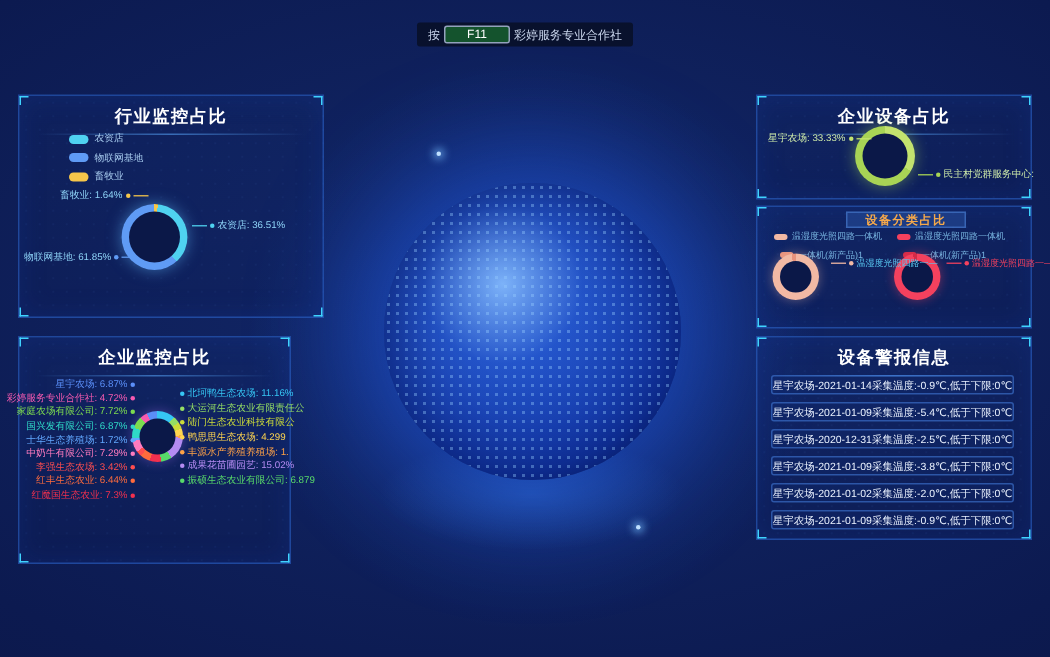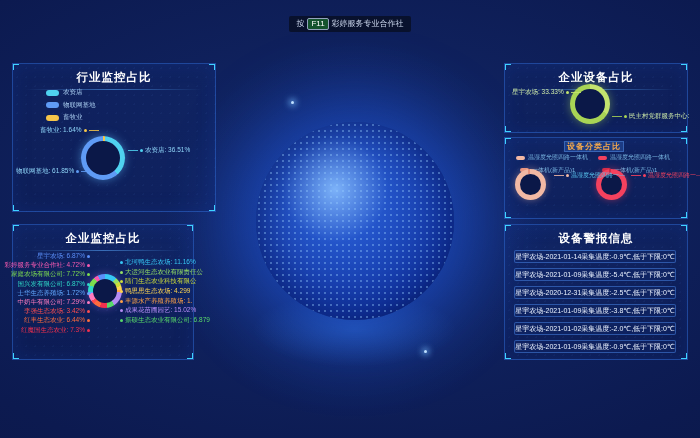--- a/index.html
+++ b/index.html
@@ -12,21 +12,21 @@
   
   .header { position:absolute; top:12px; left:0; right:0; text-align:center; z-index:5; }
   .header-row { display:flex; justify-content:center; align-items:center; gap:10px; }
   .logo { border-top:1px solid #2f7cc9; border-bottom:1px solid #2f7cc9; color:#5fb4ef;
           font-size:6px; letter-spacing:1px; padding:2px 5px; background:rgba(20,50,110,.45); }
   .page-title { color:#fff; font-size:20px; font-weight:bold; letter-spacing:3px;
                 text-shadow:0 0 10px rgba(90,170,255,.85); }
   .hint { display:inline-flex; align-items:center; gap:3px; margin-top:3px;
           background:rgba(8,14,34,.8); border-radius:2px; padding:2px 7px;
           font-size:8px; color:#cad6ec; }
-  .key { border:1px solid #93a2bd; background:#14532d; border-radius:2px; padding:0 3px;
+  .key { border:1px solid #93a2bd; background:#14532d; border-radius:2px; padding:0 14px;
          font-size:8px; color:#fff; line-height:10px; }
   
   .bg-glow { position:absolute; left:140px; top:30px; width:430px; height:400px; z-index:0;
              background:radial-gradient(circle, rgba(30,95,230,.30), transparent 65%); }
   .globe { position:absolute; left:256px; top:122px; width:198px; height:198px; border-radius:50%; z-index:1;
            background:radial-gradient(circle at 40% 34%, rgba(130,185,255,.95), rgba(45,105,245,.6) 30%, rgba(18,55,170,.95) 72%, rgba(8,24,90,1) 100%);
            box-shadow:0 0 70px 22px rgba(35,95,245,.45), inset 0 0 45px rgba(0,12,70,.65); }
   .globe::after { content:""; position:absolute; inset:0; border-radius:50%;
            background-image:radial-gradient(rgba(150,205,255,.38) 1px, transparent 1.3px);
            background-size:6px 6px; }
@@ -42,25 +42,25 @@
            box-shadow:inset 0 0 18px rgba(20,60,160,.25); }
   .cnr { position:absolute; width:7px; height:7px; border:0 solid #3fd3ff; z-index:4; }
   .cnr.tl { top:-1px; left:-1px;  border-top-width:2px; border-left-width:2px; }
   .cnr.tr { top:-1px; right:-1px; border-top-width:2px; border-right-width:2px; }
   .cnr.bl { bottom:-1px; left:-1px;  border-bottom-width:2px; border-left-width:2px; }
   .cnr.br { bottom:-1px; right:-1px; border-bottom-width:2px; border-right-width:2px; }
   .p-title { margin-top:6px; text-align:center; color:#fff; font-size:11.5px; font-weight:bold; letter-spacing:1px; }
   .p-divider { margin:4px auto 0; width:88%; height:1px;
                background:linear-gradient(90deg, transparent, rgba(90,170,255,.55), transparent); }
   #panel-industry   { left:12px;  top:63px;  width:204px; height:149px; }
-  #panel-enterprise { left:12px;  top:224px; width:182px; height:136px; }
+  #panel-enterprise { left:12px;  top:224px; width:182px; height:152px; }
   #panel-device     { left:504px; top:63px;  width:184px; height:70px;  }
   #panel-category   { left:504px; top:137px; width:184px; height:82px;  }
   #panel-alarm      { left:504px; top:224px; width:184px; height:136px; }
-  .cat-title { position:absolute; left:564px; top:141px; width:60px; height:11px; z-index:4;
+  .cat-title { position:absolute; left:564px; top:141px; width:80px; height:11px; z-index:4;
                background:rgba(40,80,160,.55); border:1px solid rgba(90,150,240,.45);
                color:#f5a94b; font-size:8px; font-weight:bold; letter-spacing:1px;
                display:flex; align-items:center; justify-content:center; }
   
   .donut { position:absolute; border-radius:50%; z-index:4; }
   .donut::after { content:""; position:absolute; inset:5px; border-radius:50%; background:#0b1848; }
   #donut-industry   { left:81px;  top:136px; width:44px; height:44px; box-shadow:0 0 10px rgba(100,190,255,.5); }
   #donut-enterprise { left:88px;  top:274px; width:34px; height:34px; box-shadow:0 0 8px rgba(180,120,255,.35); }
   #donut-device     { left:570px; top:84px;  width:40px; height:40px; box-shadow:0 0 10px rgba(170,220,90,.45); }
   #donut-cat-left   { left:515px; top:169px; width:31px; height:31px; box-shadow:0 0 7px rgba(242,185,164,.4); }

